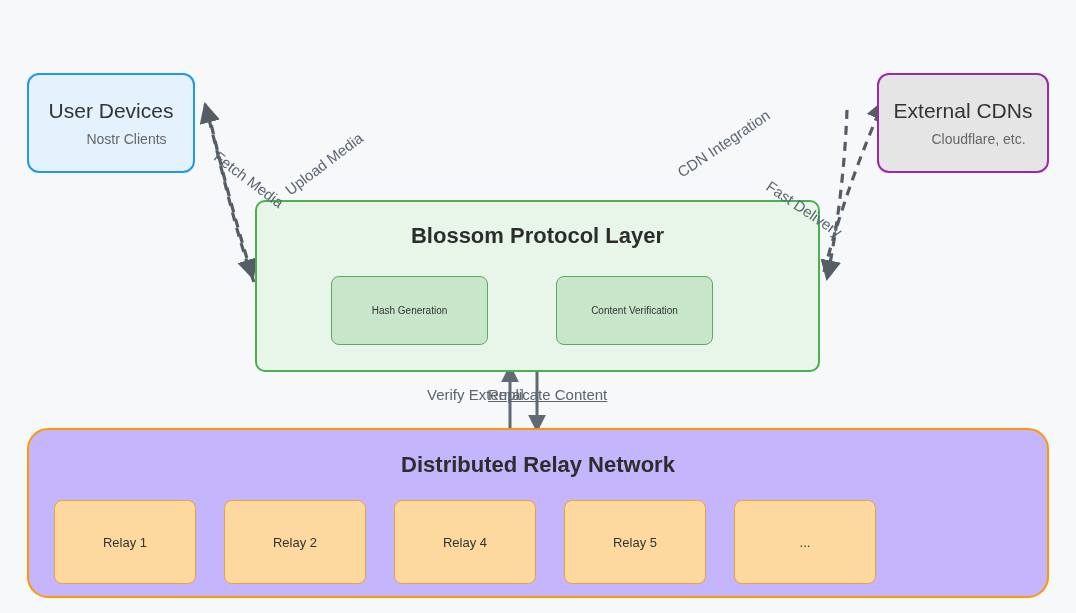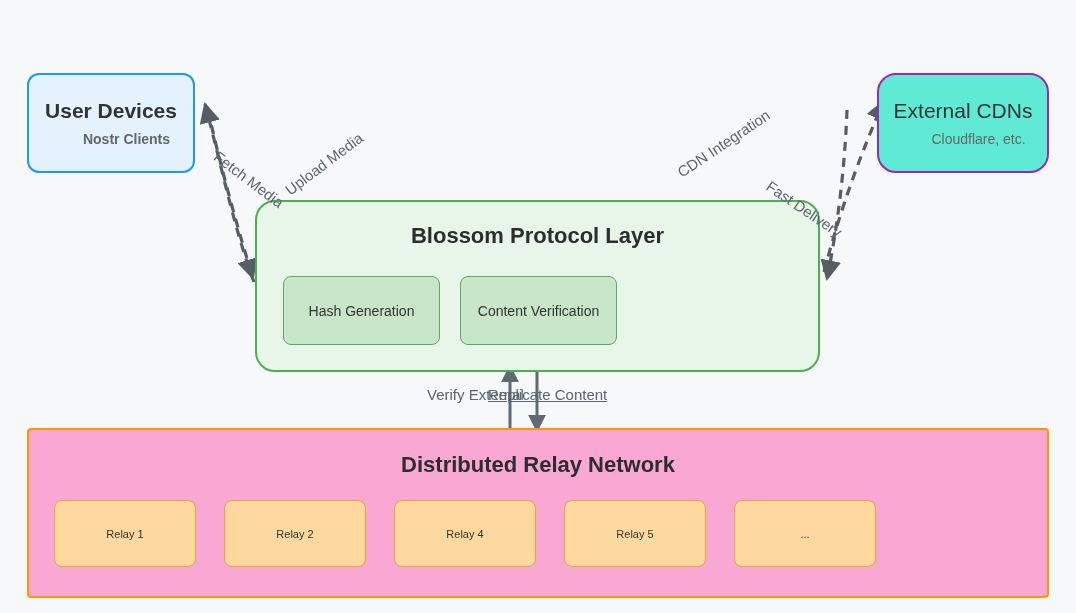--- a/index.html
+++ b/index.html
@@ -31,30 +31,29 @@
 
   
   #user-devices {
     left: 27px;
     top: 73px;
     width: 168px;
     height: 100px;
     background: #e3f2fd;
     border: 2.5px solid #2196f3;
     border-radius: 12px;
-    font-weight: bold;
   }
   #external-cdns {
     left: 877px;
     top: 73px;
     width: 172px;
     height: 100px;
-    background: #5eead4;
+    background: #e5e5e5;
     border: 2.5px solid #9c27b0;
-    border-radius: 19px;
+    border-radius: 12px;
   }
   .node-title {
     font-size: 21px;
     color: #333333;
     line-height: 1.15;
     white-space: nowrap;
   }
   .node-sub {
     font-size: 14px;
     color: #666666;
@@ -64,21 +63,21 @@
   }
 
   
   #blossom-layer {
     left: 255px;
     top: 200px;
     width: 565px;
     height: 172px;
     background: #e8f5e9;
     border: 2.5px solid #4caf50;
-    border-radius: 20px;
+    border-radius: 10px;
     display: block;
     text-decoration: underline;
   }
   #blossom-title {
     position: absolute;
     left: 0;
     right: 0;
     top: 21px;
     text-align: center;
     font-size: 22px;
@@ -94,34 +93,35 @@
   }
   .sub-box {
     width: 157px;
     height: 69px;
     background: #c8e6c9;
     border: 1.5px solid #5caa60;
     border-radius: 8px;
     display: flex;
     align-items: center;
     justify-content: center;
-    font-size: 14px;
+    font-size: 10px;
     color: #333333;
     box-sizing: border-box;
+    margin-left: 48px;
   }
 
   
   #relay-network {
     left: 27px;
     top: 428px;
     width: 1022px;
     height: 170px;
-    background: #f9a8d4;
+    background: #c4b5fd;
     border: 2.5px solid #ff9800;
-    border-radius: 4px;
+    border-radius: 21px;
     display: block;
     box-sizing: border-box;
   }
   #relay-title {
     position: absolute;
     left: 0;
     right: 0;
     top: 22px;
     text-align: center;
     font-size: 22px;
@@ -130,28 +130,28 @@
   }
   .relay-row {
     position: absolute;
     left: 25px;
     top: 70px;
     display: flex;
     gap: 28px;
   }
   .relay-box {
     width: 142px;
-    height: 67px;
+    height: 84px;
     background: #fdd9a0;
     border: 1.5px solid #e8a33d;
     border-radius: 8px;
     display: flex;
     align-items: center;
     justify-content: center;
-    font-size: 11px;
+    font-size: 13px;
     color: #333333;
     box-sizing: border-box;
   }
 
   
   .edge-label {
     position: absolute;
     font-size: 15px;
     color: #5a6570;
     white-space: nowrap;

